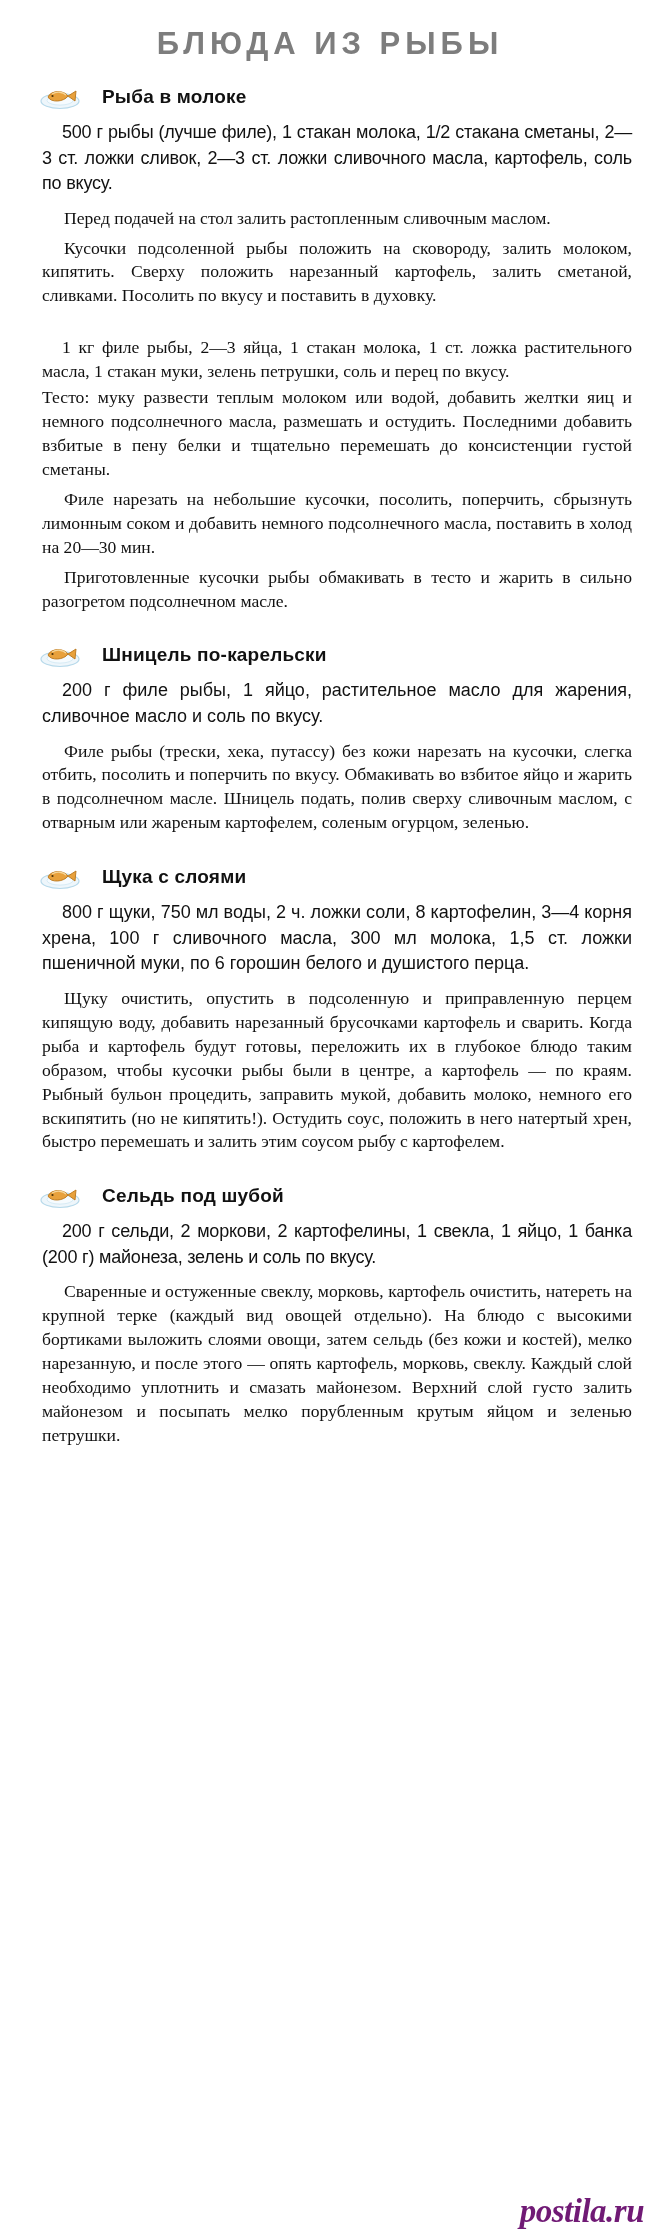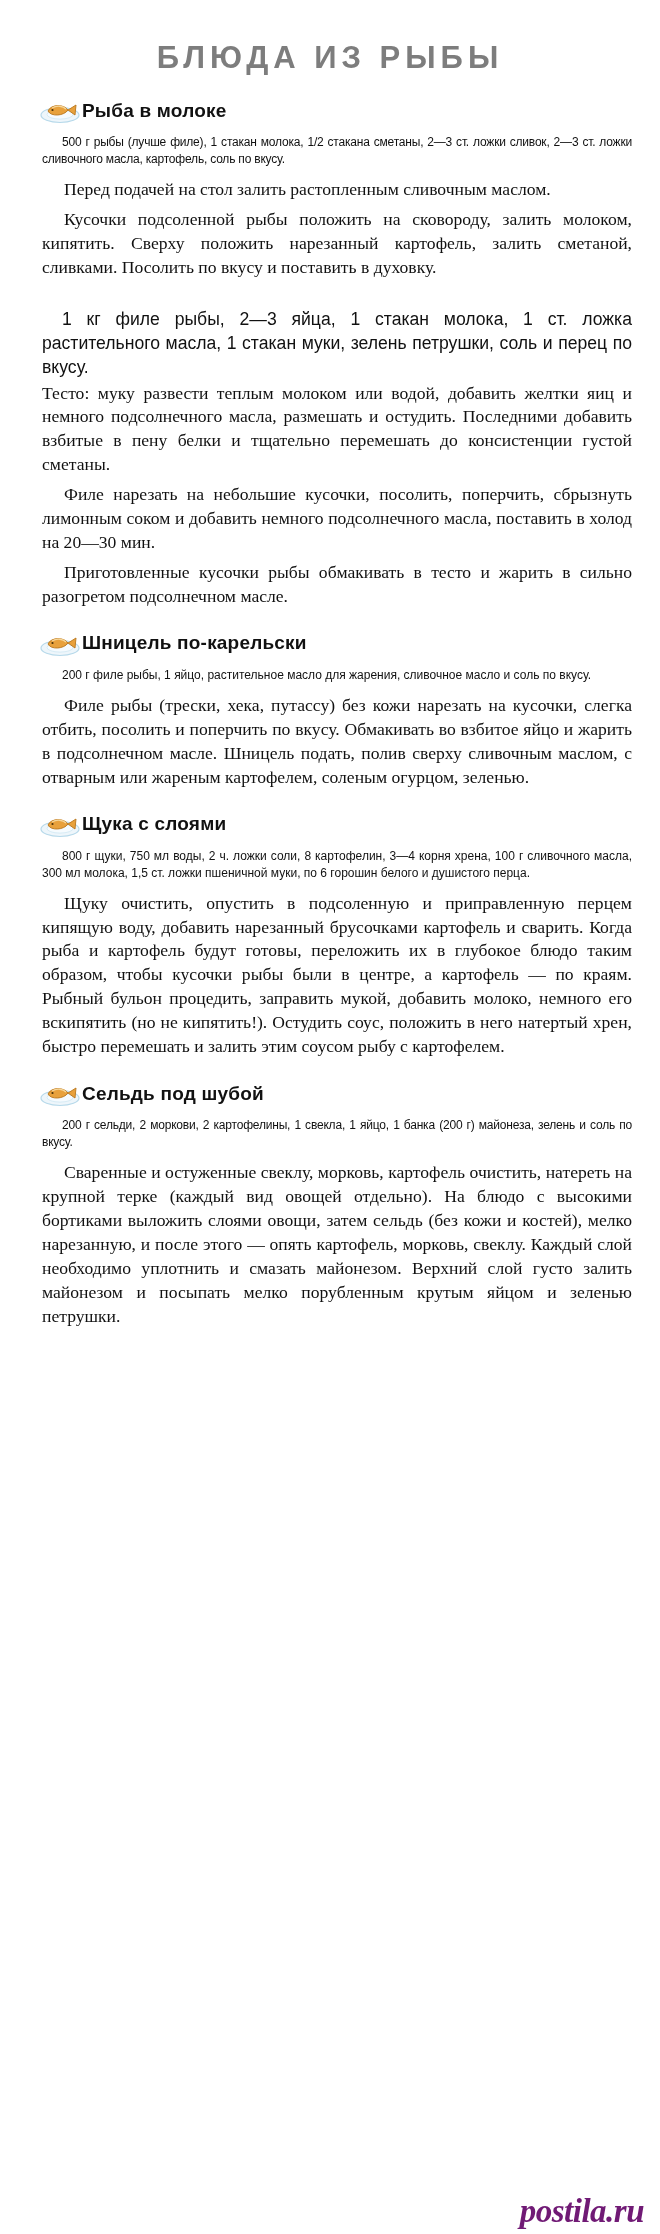--- a/index.html
+++ b/index.html
@@ -28,71 +28,71 @@
 
   
   .page-title {
     text-align: center;
     font-family: "Liberation Sans", "DejaVu Sans", sans-serif;
     font-weight: bold;
     font-size: 31px;
     letter-spacing: 5px;
     color: #7d7d7d;
     margin: 0;
-    padding: 40px 0 6px 0;
+    padding: 26px 0 6px 0;
     white-space: nowrap;
   }
 
   
   .recipe {
     padding: 0 24px 0 24px;
   }
   .recipe.first { margin-top: 16px; }
 
   .recipe-head {
     display: flex;
     align-items: center;
-    gap: 0;
-    margin: 4px 0 6px 14px;
+    gap: 20px;
+    margin: 11px 0 6px 14px;
   }
   .fish-icon {
     width: 44px;
     height: 26px;
     flex: 0 0 auto;
     display: block;
   }
   .recipe-title {
     font-family: "Liberation Sans", "DejaVu Sans", sans-serif;
     font-weight: bold;
     font-size: 19px;
     color: #111;
     letter-spacing: 0.2px;
     line-height: 1.1;
     white-space: nowrap;
   }
 
   
   .ingredients-sans {
     font-family: "Liberation Sans", "DejaVu Sans", sans-serif;
-    font-size: 12px;
+    font-size: 18px;
     line-height: 1.42;
     text-align: justify;
     text-justify: inter-word;
     margin: 10px 0 10px 0;
     padding: 0 4px 0 18px;
     text-indent: 20px;
     color: #111;
   }
   .ingredients-sans.tight {
     letter-spacing: -0.2px;
   }
 
   
   .ingredients-serif {
-    font-family: Liberation Sans, sans-serif;
+    font-family: Liberation Serif, serif;
     font-size: 17.6px;
     line-height: 1.36;
     text-align: justify;
     text-justify: inter-word;
     margin: 10px 0 2px 0;
     padding: 0 4px 0 18px;
     text-indent: 20px;
     color: #111;
   }
 

